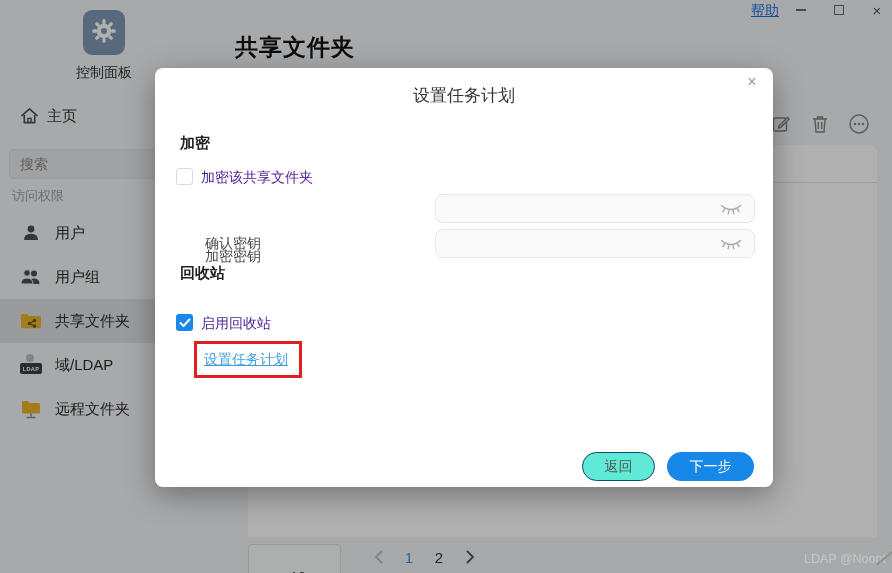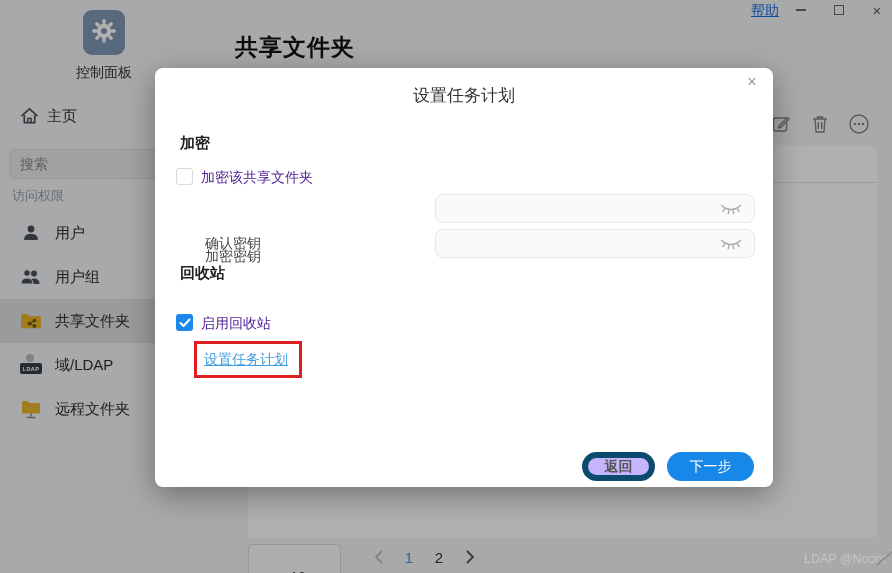--- a/index.html
+++ b/index.html
@@ -77,21 +77,21 @@
   .lbl-enc { top:101px; } .lbl-rec { top:247px; }
   .field-label { position:absolute; left:50px; font-size:14px; color:#4a4a4a; }
   .fl-1 { top:132px;margin-top:48px; } .fl-2 { top:167px; }
   .field-input { position:absolute; left:280px; width:320px; height:29px; background:#fafafa; border:1px solid #e7e7e7; border-radius:8px; display:flex; align-items:center; }
   .fi-1 { top:126px; } .fi-2 { top:161px; }
   .field-input input { flex:1; height:100%; border:none; outline:none; background:transparent; padding:0 10px; font-size:14px; font-family:inherit; }
   .eye-ic { margin-right:12px; display:flex; }
   .annot-box { position:absolute; left:39px; top:273px; width:108px; height:37px; border:3px solid #e02020; display:flex; align-items:center; padding-left:7px; }
   .task-link { font-size:14px; color:#3f9fe0; text-decoration:underline; cursor:pointer; }
   .btn { position:absolute; top:384px; height:29px; border-radius:15px; font-size:14px; display:flex; align-items:center; justify-content:center; cursor:pointer; font-family:inherit; }
-  .btn-back { left:427px; width:73px; background:#c4b5fd; border:6px solid #0c4a6e; color:#555;font-weight:bold; }
+  .btn-back { left:427px; width:73px; background:#5eead4; border:1px solid #0c4a6e; color:#555; }
   .btn-next { left:512px; width:87px; background:#1787e8; border:none; color:#fff; }
 </style>
 </head>
 <body>
 
 <div class="app">
 
   <span class="help-link">帮助</span>
   <div class="win-btn win-min">
       <span class="min-glyph"></span>

